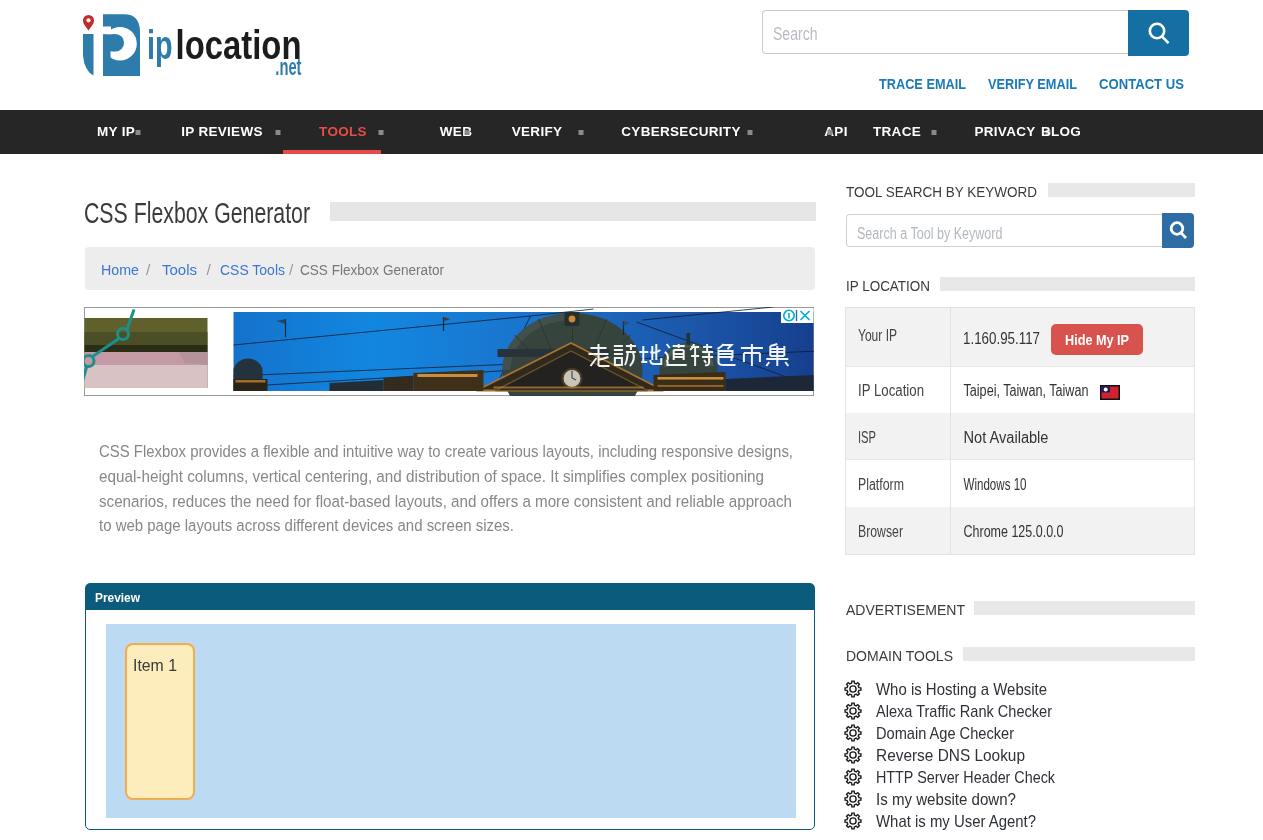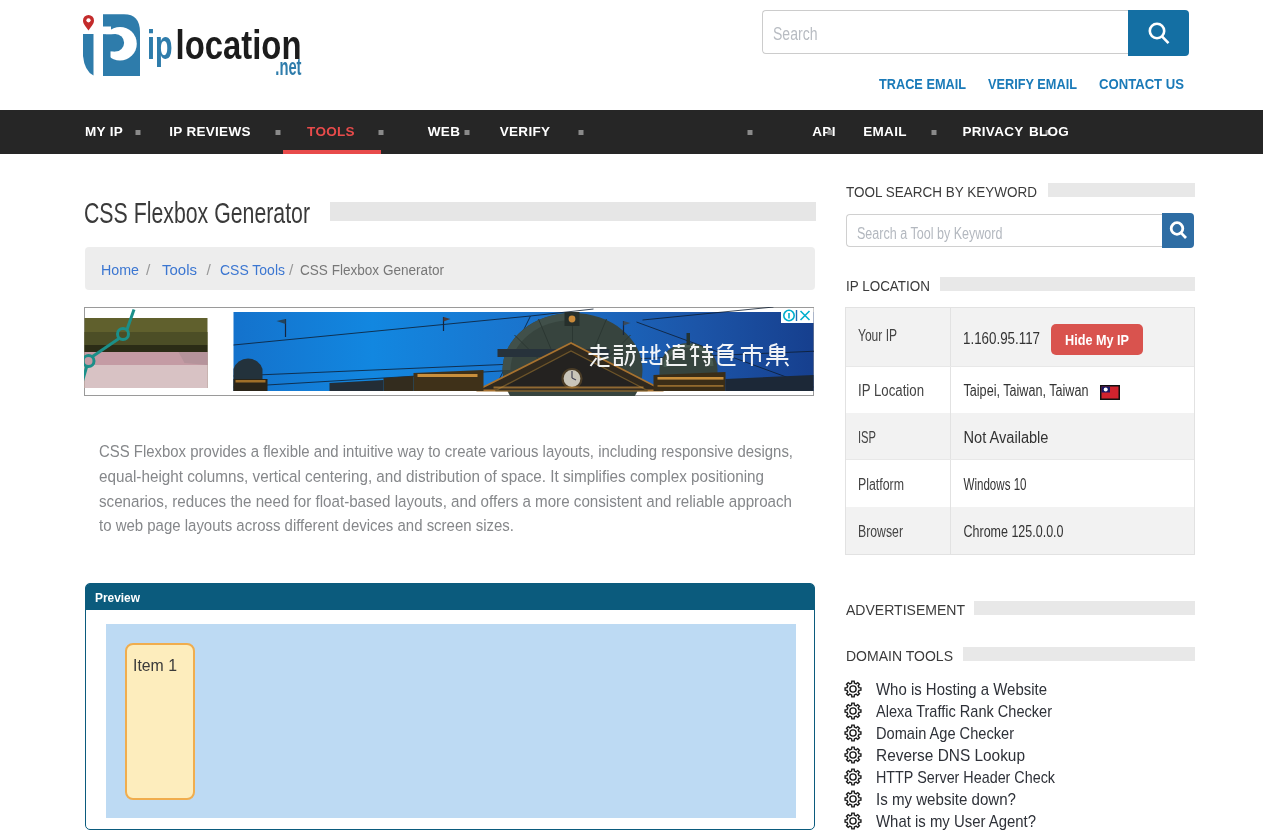--- a/index.html
+++ b/index.html
@@ -1,21 +1,21 @@
 <!DOCTYPE html>
 <html><head>
 <meta charset="utf-8">
 <style>
 html,body{margin:0;padding:0;}
 body{width:1263px;height:840px;position:relative;background:#fff;font-family:"Liberation Sans",sans-serif;overflow:hidden;}
 .abs{position:absolute;}
 svg text{font-family:"Liberation Sans",sans-serif;}
 
 #nav{position:absolute;left:0;top:110px;width:1263px;height:44px;background:#262626;}
-#nav .it{position:absolute;top:0;height:44px;line-height:44px;transform:translateX(-50%);color:#fff;font-size:13.5px;font-weight:bold;letter-spacing:.3px;white-space:nowrap;}
+#nav .it{position:absolute;top:0;height:44px;line-height:44px;transform:translateX(-50%);color:#fff;font-size:13.5px;font-weight:bold;letter-spacing:.3px;white-space:nowrap;margin-left:12px;}
 #nav .sq{position:absolute;top:19.5px;width:5px;height:5px;background:#8a8a8a;transform:translateX(-50%);}
 #nav .red{color:#e84b4b;}
 #tools-ul{position:absolute;left:283px;top:150px;width:98px;height:4px;background:#e84b4b;}
 
 #srchbox{position:absolute;left:762px;top:10px;width:366px;height:44px;border:1px solid #ccc;border-right:none;border-radius:4px 0 0 4px;background:#fff;box-sizing:border-box;}
 #srchbtn{position:absolute;left:1128px;top:10px;width:61px;height:46px;background:#146fa3;border-radius:0 4px 4px 0;}
 
 #h1bar{position:absolute;left:330px;top:202px;width:486px;height:19px;background:#e6e6e6;}
 #crumb{position:absolute;left:85px;top:247px;width:730px;height:43px;background:#ededed;border-radius:4px;}
 
@@ -60,24 +60,25 @@
   <span class="it" style="left:104px">MY IP</span>
   <span class="sq" style="left:138px"></span>
   <span class="it" style="left:210px">IP REVIEWS</span>
   <span class="sq" style="left:278px"></span>
   <span class="it red" style="left:331px">TOOLS</span>
   <span class="sq" style="left:381px"></span>
   <span class="it" style="left:444px">WEB</span>
   <span class="sq" style="left:467px"></span>
   <span class="it" style="left:525px">VERIFY</span>
   <span class="sq" style="left:581px"></span>
+  <span class="it" style="left:669px">CYBERSECURITY</span>
   <span class="sq" style="left:750px"></span>
   <span class="it" style="left:824px">API</span>
   <span class="sq" style="left:830px"></span>
-  <span class="it" style="left:885px">EMAIL</span>
+  <span class="it" style="left:885px">TRACE</span>
   <span class="sq" style="left:934px"></span>
   <span class="it" style="left:993px">PRIVACY</span>
   <span class="sq" style="left:1048px"></span>
   <span class="it" style="left:1049px">BLOG</span>
 </div>
 <div id="tools-ul"></div>
 <div id="h1bar"></div>
 <div id="crumb"></div>
 
 <svg class="abs" style="left:84px;top:307px" width="730" height="89" viewBox="0 0 730 89">

